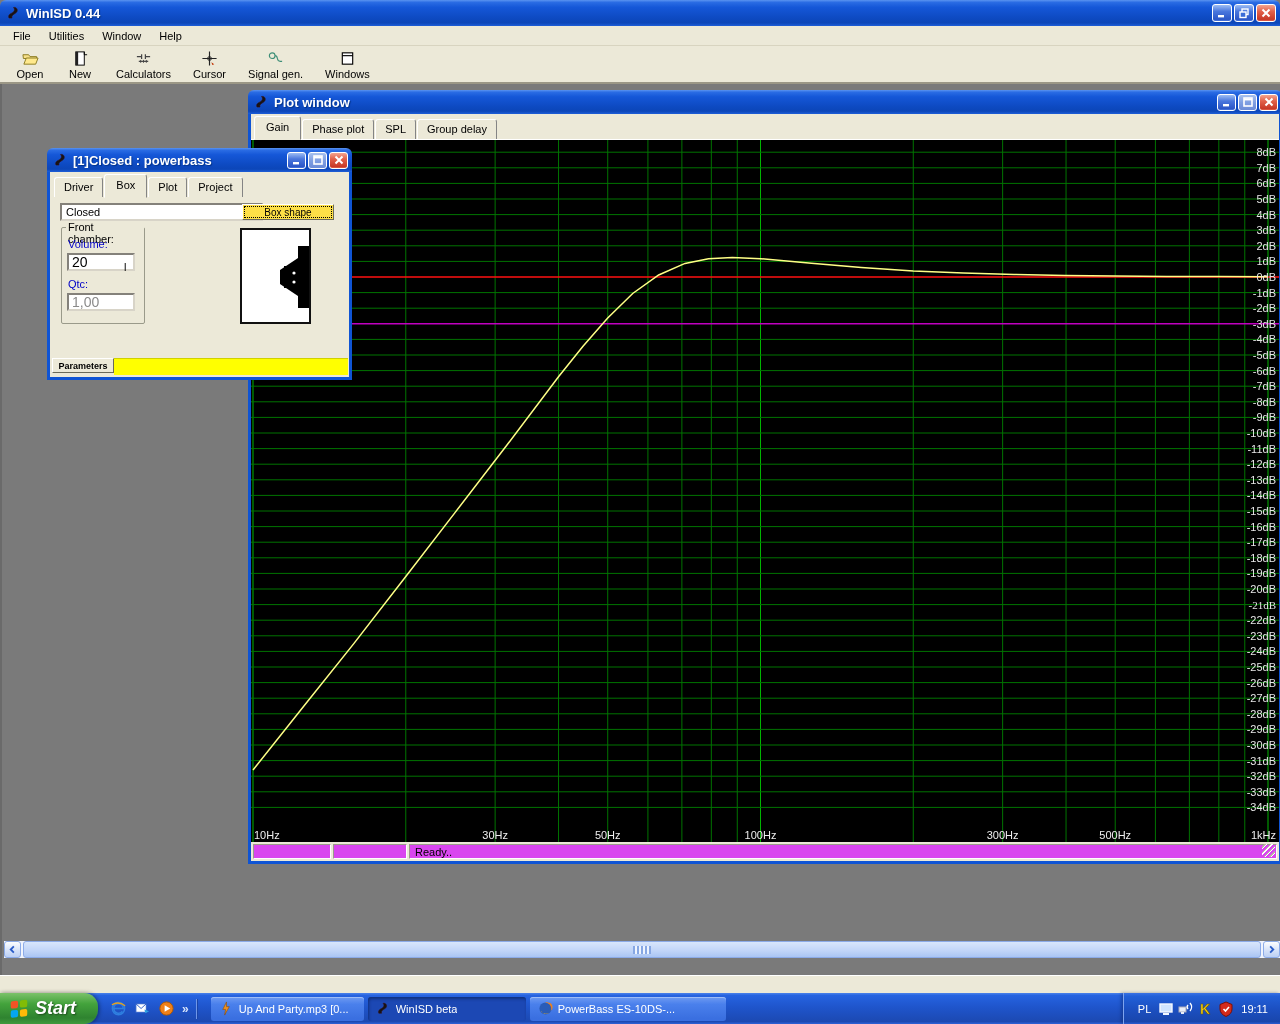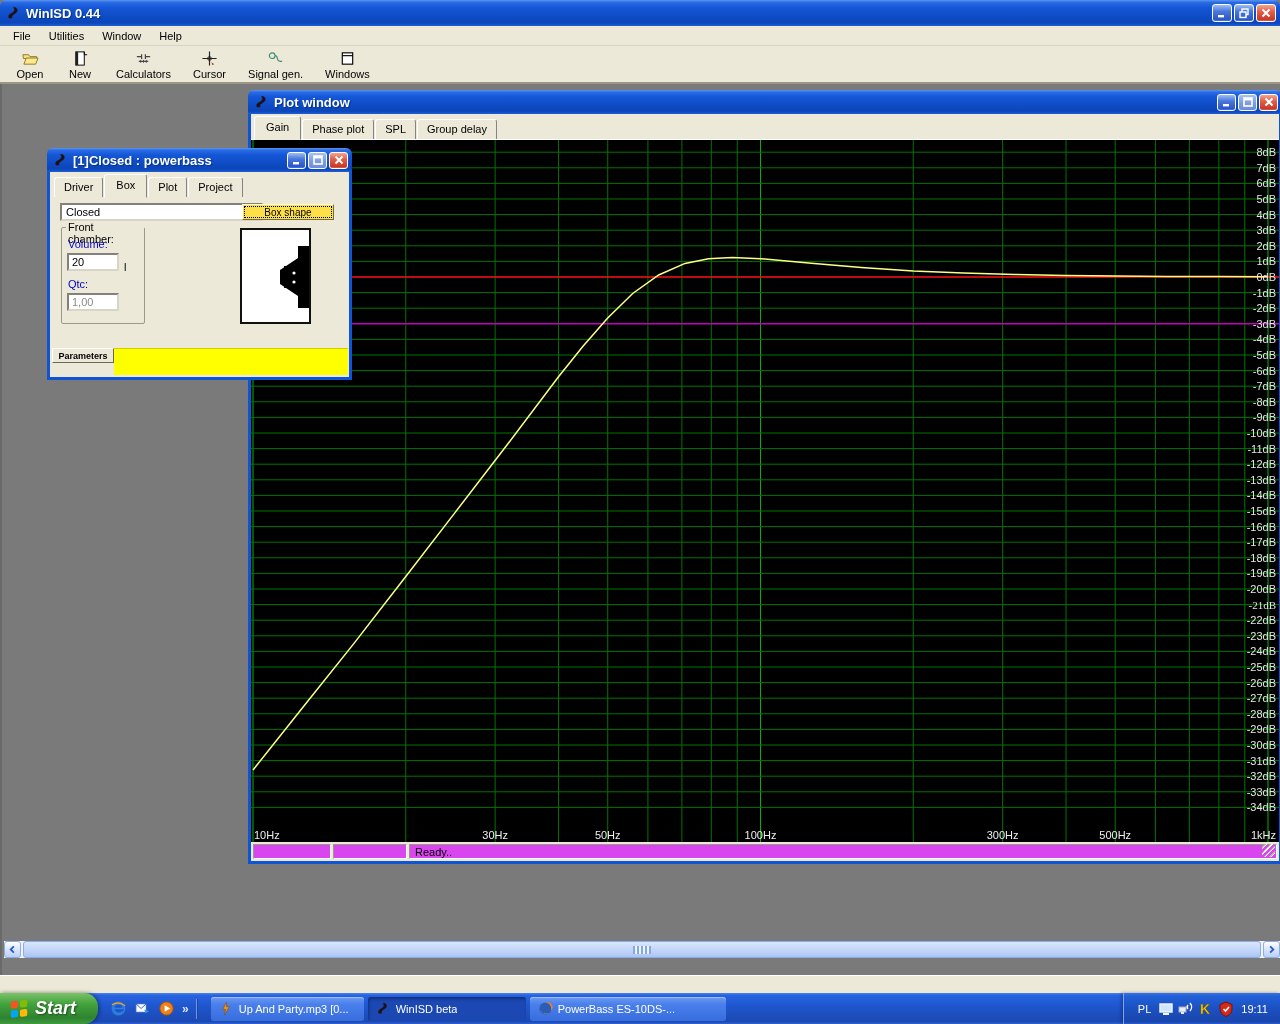--- a/index.html
+++ b/index.html
@@ -87,25 +87,25 @@
     background:#fde047; border:1px solid; border-color:#fff #6a6a5a #6a6a5a #fff;
     font-family:"Liberation Sans",sans-serif; font-size:10px;
     outline:1px dotted #000; outline-offset:-3px;
   }
   .groupbox{
     position:absolute; left:11px; top:55px; width:84px; height:97px;
     border:1px solid #9a9a8a; border-radius:2px;
   }
   .groupbox .legend{ position:absolute; top:-7px; left:4px; background:#ece9d8; padding:0 2px; }
   .bluelabel{ color:#0000c8; }
-  .fld{ position:absolute; width:52px; height:18px; background:#fff; border:2px inset #d8d4c8;
-        font-family:"Liberation Sans",sans-serif; font-size:11px; padding:0 3px; }
+  .fld{ position:absolute; width:68px; height:18px; background:#fff; border:2px inset #d8d4c8;
+        font-family:"Liberation Sans",sans-serif; font-size:14px; padding:0 3px; }
   .fld.gray{ color:#8a8a8a; }
   .spkpanel{ position:absolute; left:190px; top:56px; width:71px; height:96px; background:#fff; border:2px solid #111; }
-  .paramsrow{ position:absolute; left:2px; right:1px; bottom:2px; height:27px; display:flex; }
+  .paramsrow{ position:absolute; left:2px; right:1px; bottom:2px; height:17px; display:flex; }
   .parambtn{
     width:62px; height:15px; background:#ece9d8; border:1px solid; border-color:#fff #6a6a5a #6a6a5a #fff;
     font-family:"Liberation Sans",sans-serif; font-size:9px; font-weight:bold;
   }
   .yellowbar{ flex:1; background:#ffff00; border-top:1px solid #d0d000; }
   
   .hscroll{ position:absolute; left:2px; right:0; bottom:17px; height:17px; background:#f0f4fd; display:flex; }
   .sb-arrow{
     width:17px; height:17px; border:1px solid #8cabe8; border-radius:3px;
     background:linear-gradient(180deg,#fdfefe,#d3e0f8 60%,#bcd0f4); display:flex; align-items:center; justify-content:center;

